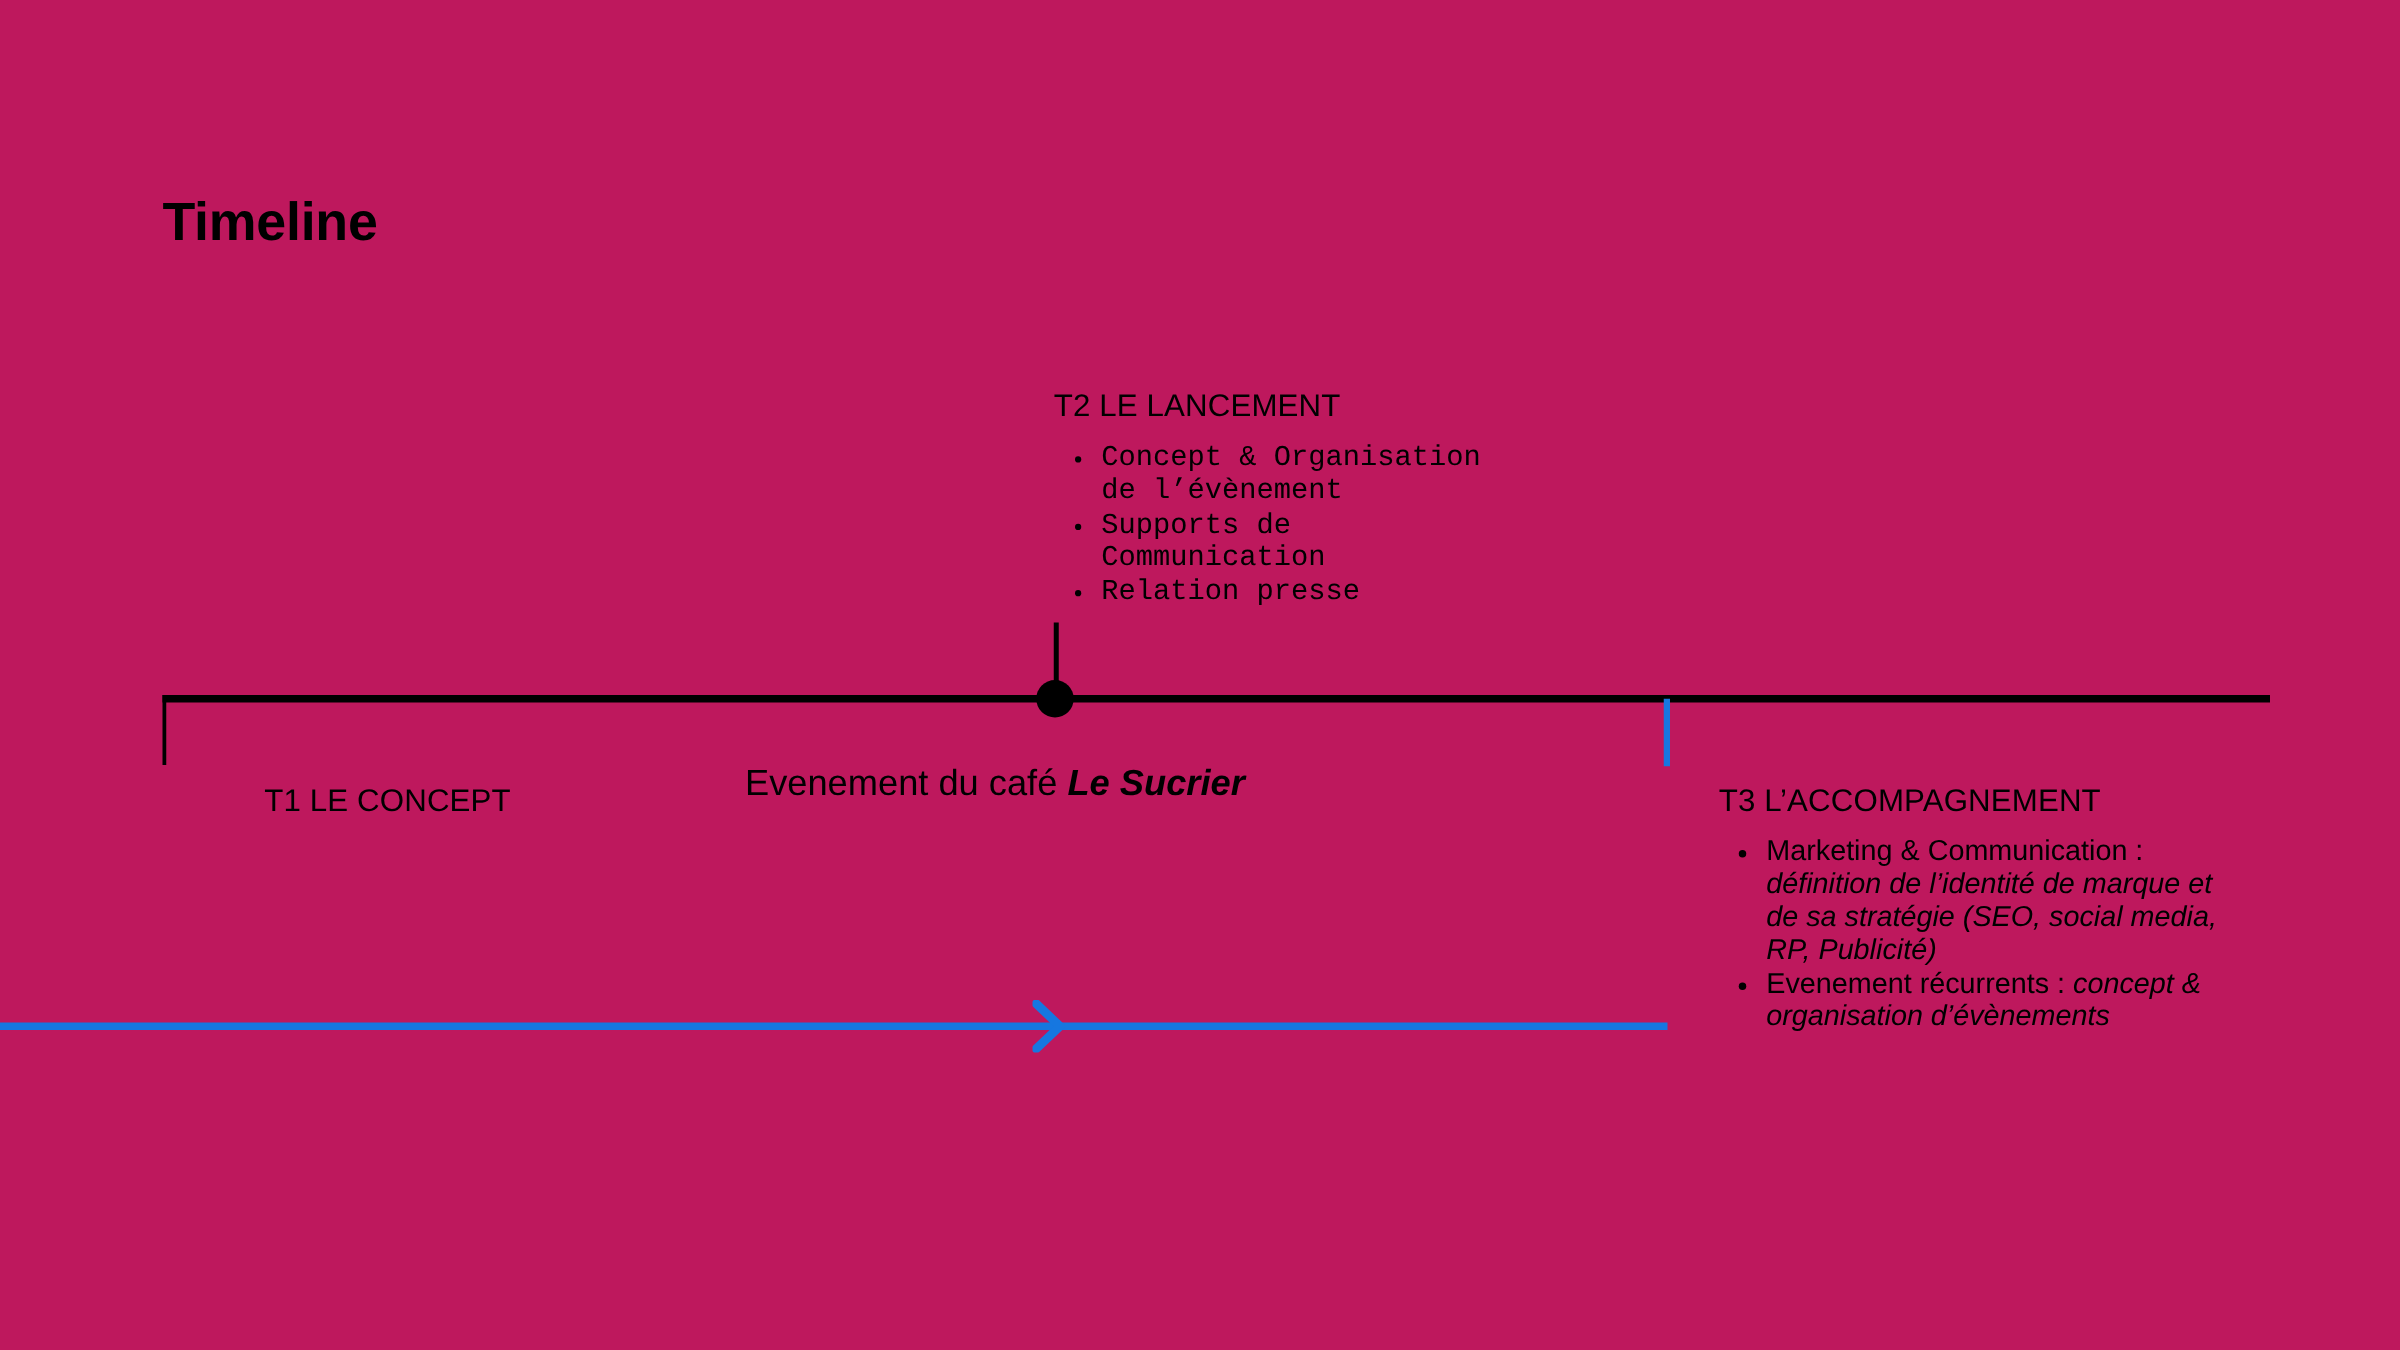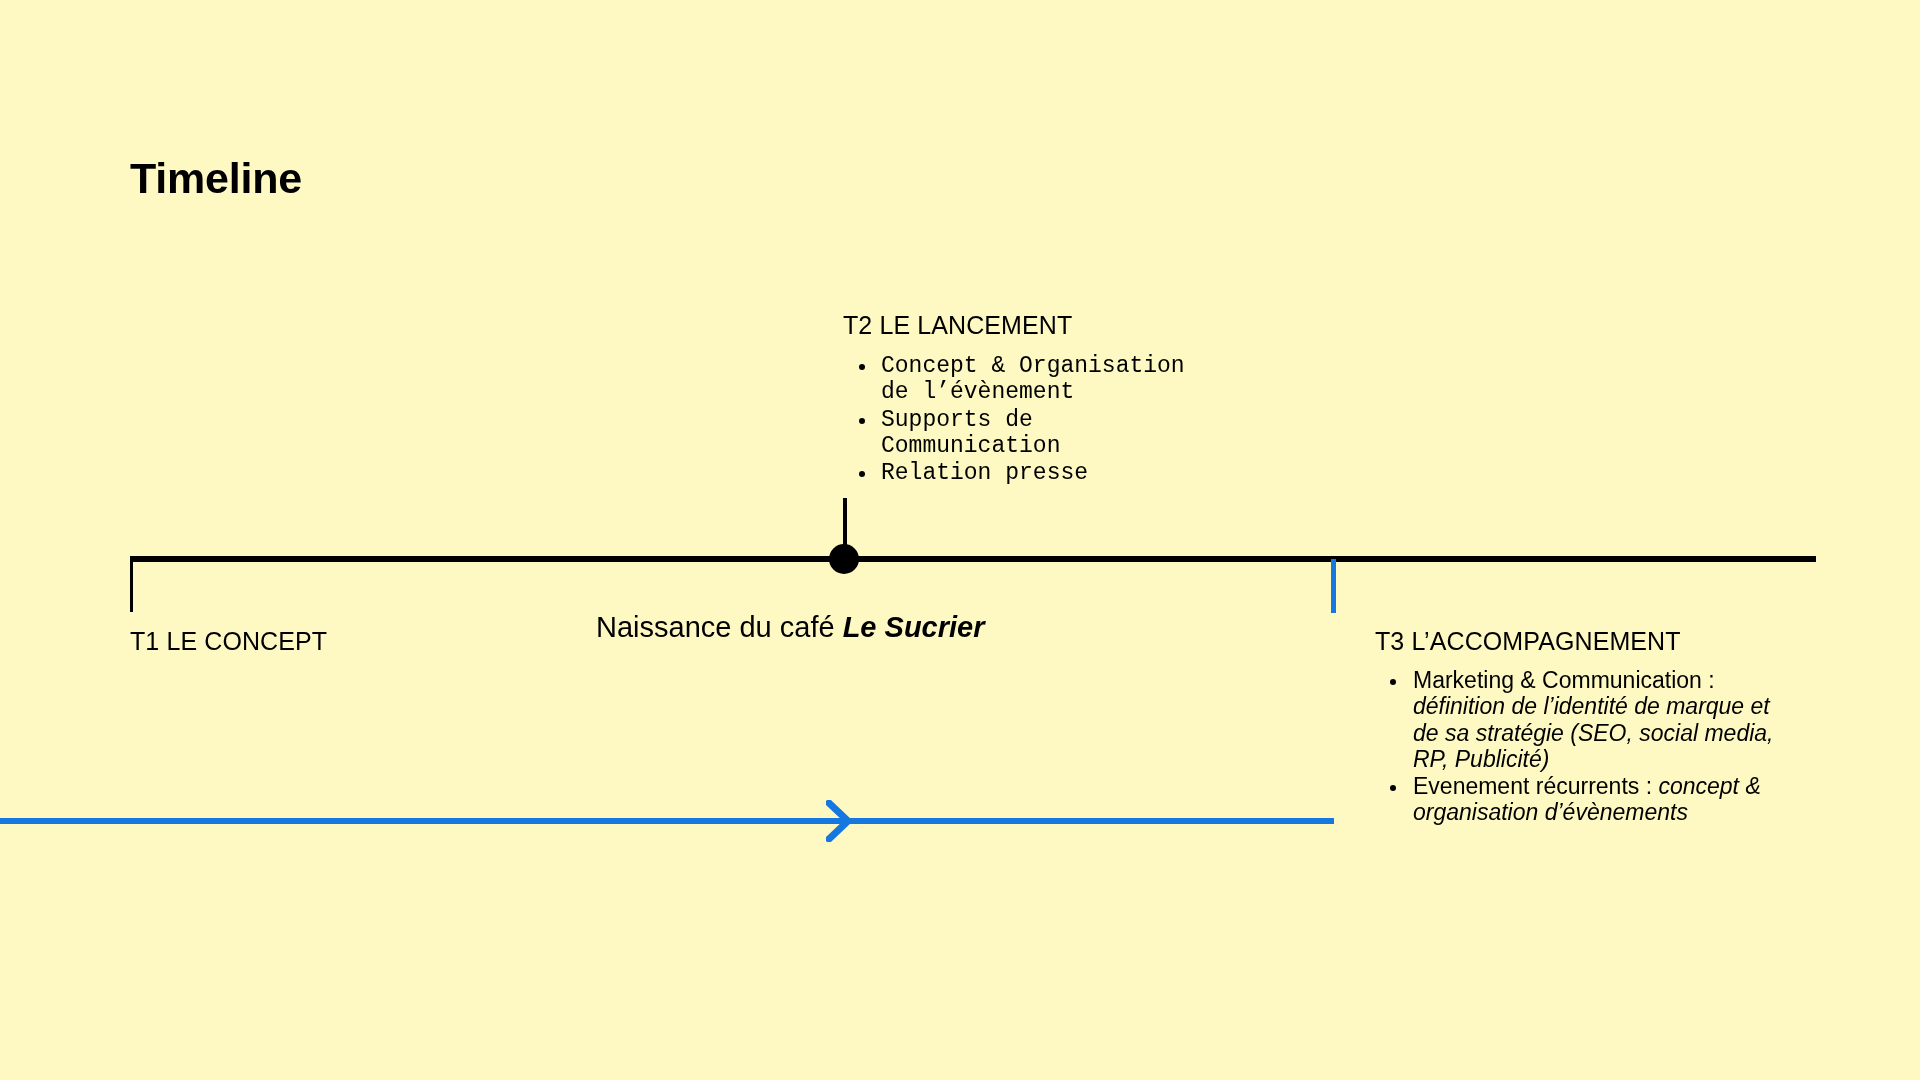--- a/index.html
+++ b/index.html
@@ -13,21 +13,21 @@
     height: 1080px;
     overflow: hidden;
     font-family: "Liberation Sans", sans-serif;
     color: #000000;
     -webkit-font-smoothing: antialiased;
   }
   #slide {
     position: relative;
     width: 1920px;
     height: 1080px;
-    background: #fef9c3;
+    background: #be185d;
   }
 
   
   .slide-title {
     position: absolute;
     left: 130px;
     top: 126px;
     font-size: 43px;
     font-weight: bold;
     letter-spacing: -0.2px;
@@ -126,20 +126,21 @@
     left: 843px;
     top: 310px;
     width: 360px;
   }
   #block-t2 .block-list { margin-top: 12px; font-family: Liberation Mono, monospace; }
 
   #block-t1 {
     left: 130px;
     top: 626px;
     width: 360px;
+    text-align: center;
   }
   #block-t3 {
     left: 1331px;
     top: 626px;
     width: 400px;
     margin-left: 44px;
   }
 
   .center-label {
     position: absolute;
@@ -184,21 +185,21 @@
       <li>
         <span>Supports de Communication</span>
       </li>
       <li>
         <span>Relation presse</span>
       </li>
     </ul>
   </div>
 
   <div class="center-label">
-    <span>Naissance du café </span><span class="brand">Le Sucrier</span>
+    <span>Evenement du café </span><span class="brand">Le Sucrier</span>
   </div>
 
   <div class="block" id="block-t1">
     <div class="block-heading">T1 LE CONCEPT</div>
   </div>
 
   <div class="block" id="block-t3">
     <div class="block-heading">T3 L’ACCOMPAGNEMENT</div>
     <ul class="block-list">
       <li>

